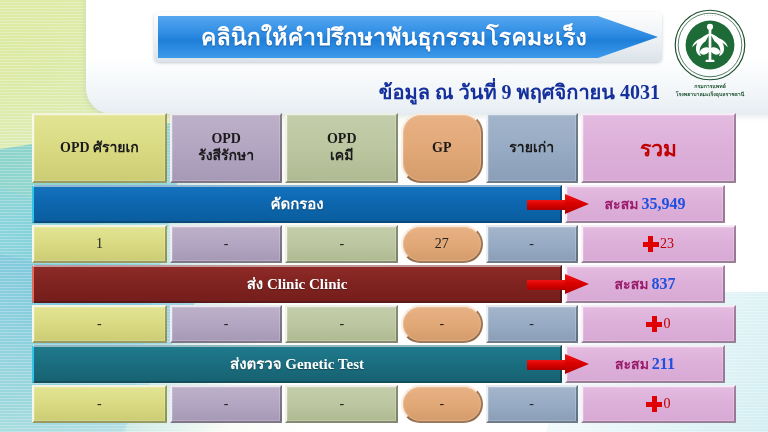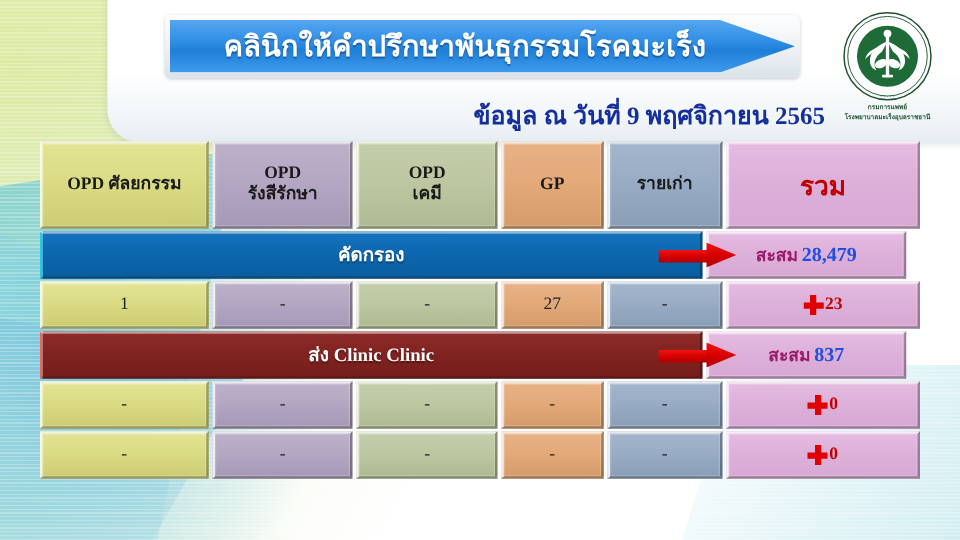--- a/index.html
+++ b/index.html
@@ -66,21 +66,21 @@
     left: 86px; top: -46px;
     width: 720px; height: 160px;
     background: linear-gradient(180deg, #ffffff 0%, #ffffff 64%, #f2f6f9 86%, #e6edf2 100%);
     border-radius: 0 0 26px 26px;
     box-shadow: 0 2px 6px rgba(120,140,150,.22);
   }
 
   
   .banner-wrap {
     position: absolute;
-    left: 132px; top: 12px;
+    left: 154px; top: 12px;
     width: 508px; height: 50px;
     background: linear-gradient(180deg, #fdfdfd 0%, #eef2f5 52%, #dbe3e9 100%);
     border-radius: 5px;
     box-shadow: 0 1px 3px rgba(90,110,130,.35);
     padding: 4px;
   }
   .banner {
     position: relative;
     width: 100%; height: 100%;
     background: linear-gradient(180deg, #55a6f0 0%, #2f8de4 42%, #1f7fd8 58%, #3d9bec 100%);
@@ -159,21 +159,21 @@
     border-left: 2px solid rgba(255,255,255,.80);
     border-right: 2px solid rgba(0,0,0,.30);
     border-bottom: 2px solid rgba(0,0,0,.32);
     box-shadow: inset 0 0 0 1px rgba(255,255,255,.18);
   }
   .cell:last-child { margin-right: 0; }
 
   .c1 { width: 139px; background: linear-gradient(180deg,#e3e493 0%, #d9da82 50%, #cbcc74 100%); }
   .c2 { width: 116px; background: linear-gradient(180deg,#bcb0c9 0%, #b3a6c2 50%, #a699b6 100%); }
   .c3 { width: 116px; background: linear-gradient(180deg,#c4cdaa 0%, #bcc6a0 50%, #afba92 100%); }
-  .c4 { width: 84px;  background: linear-gradient(180deg,#e8b285 0%, #e2a878 50%, #d59c6b 100%); }
+  .c4 { width: 84px;  background: linear-gradient(180deg,#e8b285 0%, #e2a878 50%, #d59c6b 100%); border-radius: 20px; }
   .c5 { width: 95px;  background: linear-gradient(180deg,#a3b5cb 0%, #97abc4 50%, #8a9eb8 100%); }
   .c6 { width: 160px; background: linear-gradient(180deg,#e4bbe0 0%, #ddb0da 46%, #d7a9d4 100%); }
 
   .hdr-text { font-weight: bold; font-size: 14px; line-height: 1.18; }
   .hdr-total {
     color: #c00000;
     font-weight: bold;
     font-size: 21px;
   }
 
@@ -244,21 +244,21 @@
   }
   .plus-icon::before, .plus-icon::after {
     content: "";
     position: absolute;
     background: #e00000;
   }
   .plus-icon::before { left: 5.5px; top: 0;    width: 5px;  height: 16px; }
   .plus-icon::after  { left: 0;    top: 5.5px; width: 16px; height: 5px;  }
   .plus-num {
     color: #c00000;
-    font-weight: bold;
+    font-weight: normal;
     font-size: 14px;
   }
   .dash { font-size: 14px; color: #222; }
   .val  { font-size: 14px; color: #222; }
 </style>
 </head>
 <body>
 
 <div id="slide">
 
@@ -270,21 +270,21 @@
   <div class="bg-hatch"></div>
 
   <div class="header-panel"></div>
 
   <div class="banner-wrap">
     <div class="banner">
       <span class="banner-text">คลินิกให้คำปรึกษาพันธุกรรมโรคมะเร็ง</span>
     </div>
   </div>
 
-  <div class="subtitle">ข้อมูล ณ  วันที่ 9 พฤศจิกายน 2565</div>
+  <div class="subtitle">ข้อมูล ณ  วันที่ 9 พฤศจิกายน 4031</div>
 
   <div class="logo-block">
     <div class="logo-seal">
       <svg viewBox="0 0 100 100" width="74" height="74" aria-hidden="true">
         <circle cx="50" cy="50" r="47" fill="none" stroke="#1d5030" stroke-width="1.6"></circle>
         <circle cx="50" cy="50" r="43" fill="none" stroke="#1d5030" stroke-width="1"></circle>
         <circle cx="50" cy="50" r="33" fill="#1e6b38"></circle>
         <g fill="#ffffff">
           <rect x="48.2" y="27" width="3.6" height="44" rx="1.6"></rect>
           <circle cx="50" cy="25.5" r="4.2"></circle>
@@ -305,21 +305,21 @@
       <div>กรมการแพทย์</div>
       <div>โรงพยาบาลมะเร็งอุบลราชธานี</div>
     </div>
   </div>
 
   <div class="table">
 
     <div class="row header-row">
       <div class="cell c1">
         <span class="hdr-text">
-          <span>OPD ศัลยกรรม</span>
+          <span>OPD ศัรายเก</span>
         </span>
       </div>
       <div class="cell c2">
         <span class="hdr-text">
           <span>OPD</span><br>
           <span>รังสีรักษา</span>
         </span>
       </div>
       <div class="cell c3">
         <span class="hdr-text">
@@ -341,21 +341,21 @@
         <span class="hdr-total">รวม</span>
       </div>
     </div>
 
     <div class="row">
       <div class="band band-blue">
         <span>คัดกรอง</span>
       </div>
       <div class="cell c6">
         <span class="total-accum">
-          <span>สะสม</span><span class="num">28,479</span>
+          <span>สะสม</span><span class="num">35,949</span>
         </span>
       </div>
       <div class="arrow">
         <span class="shaft"></span>
           <span class="head"></span>
       </div>
     </div>
 
     <div class="row">
       <div class="cell c1">
@@ -413,20 +413,34 @@
         <span class="dash">-</span>
       </div>
       <div class="cell c6">
         <span class="total-plus">
           <span class="plus-icon"></span>
           <span class="plus-num">0</span>
         </span>
       </div>
     </div>
 
+    <div class="row">
+      <div class="band band-teal">
+        <span>ส่งตรวจ Genetic Test</span>
+      </div>
+      <div class="cell c6">
+        <span class="total-accum">
+          <span>สะสม</span><span class="num">211</span>
+        </span>
+      </div>
+      <div class="arrow">
+        <span class="shaft"></span>
+          <span class="head"></span>
+      </div>
+    </div>
 
     <div class="row">
       <div class="cell c1">
         <span class="dash">-</span>
       </div>
       <div class="cell c2">
         <span class="dash">-</span>
       </div>
       <div class="cell c3">
         <span class="dash">-</span>

